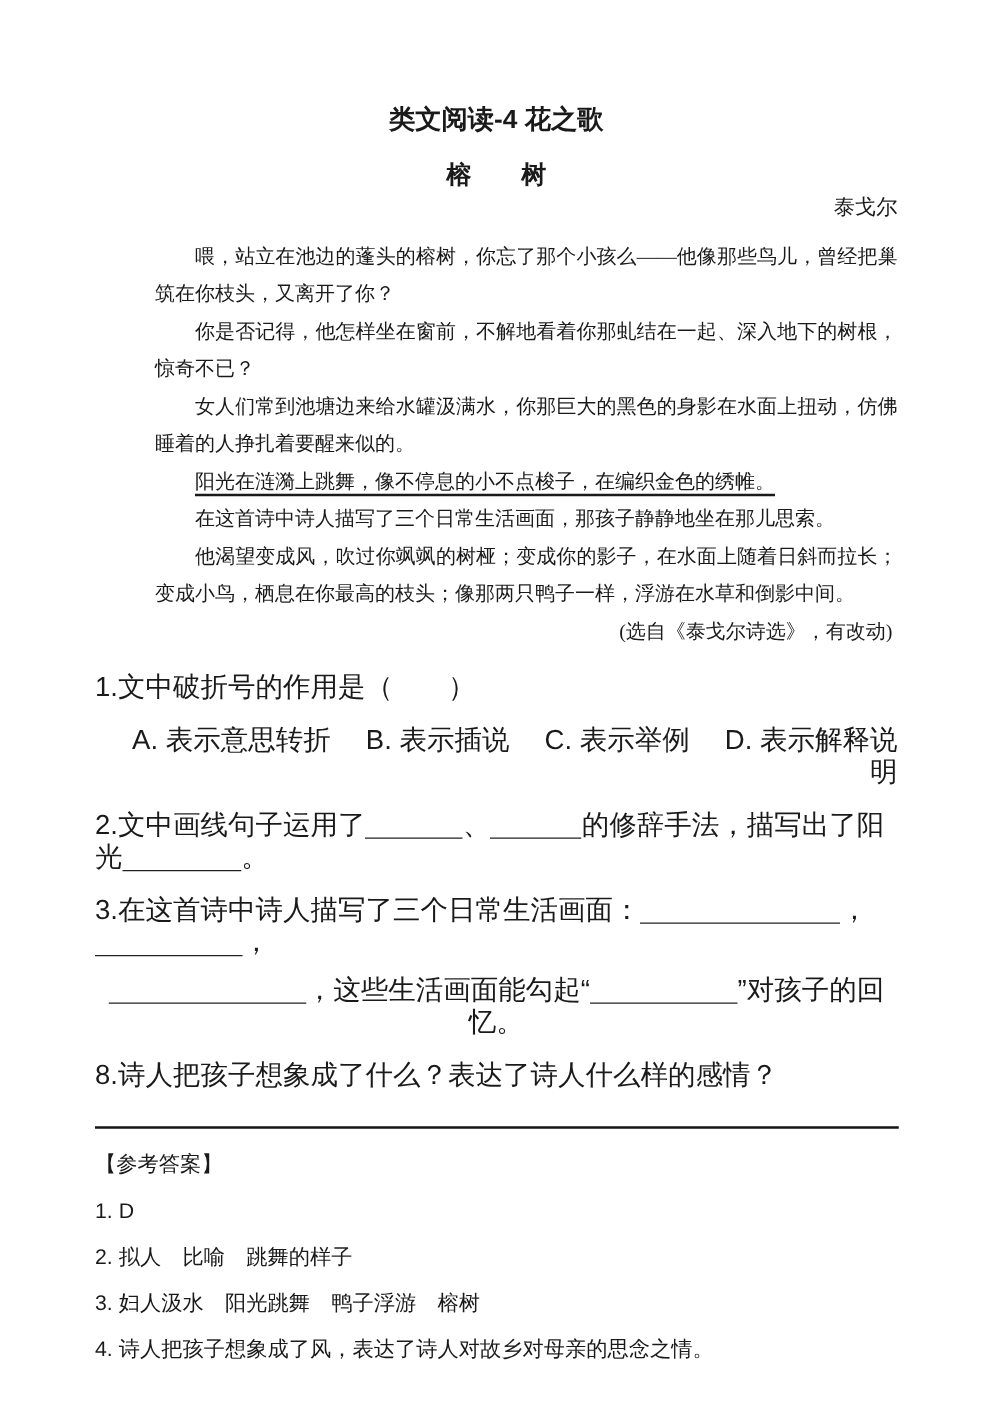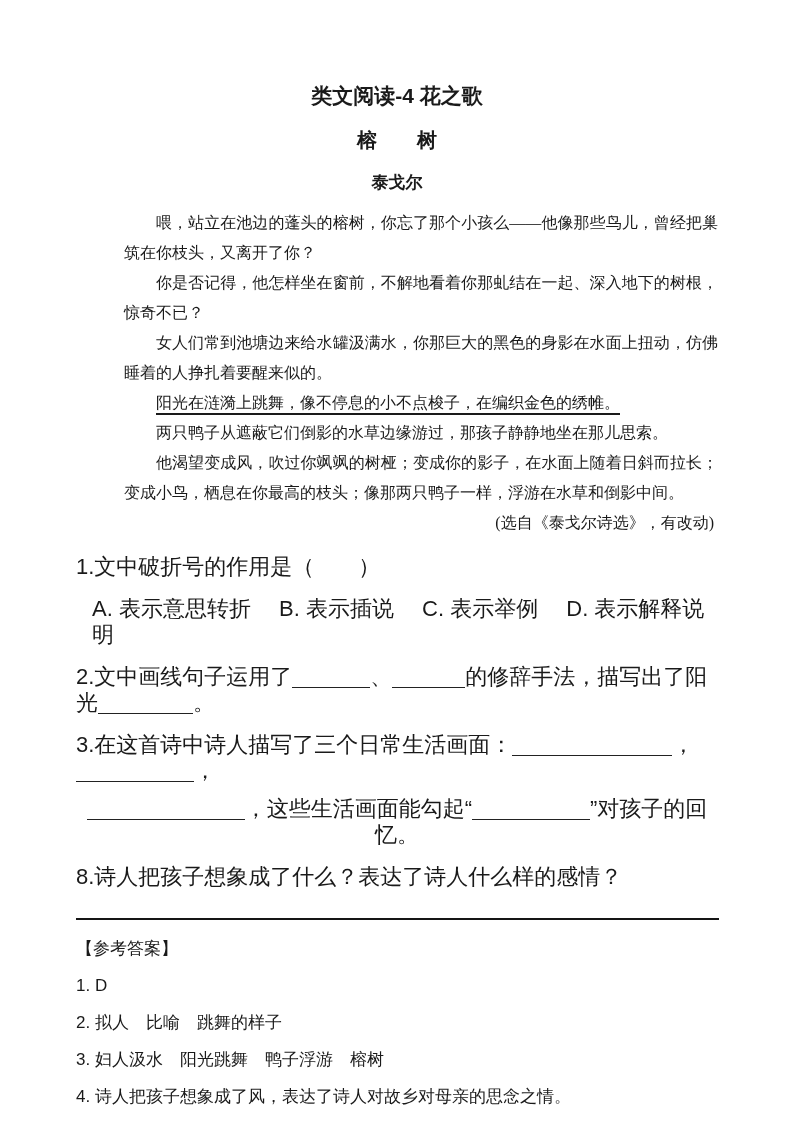--- a/index.html
+++ b/index.html
@@ -27,25 +27,25 @@
     font-family: "Liberation Sans", sans-serif;
   }
   .subtitle {
     margin: 20px 0 0 0;
     text-align: center;
     font-size: 20px;
     line-height: 24px;
     font-weight: bold;
   }
   .author {
-    margin-top: 20px;
-    text-align: center;
+    margin-top: 3px;
+    text-align: right;
     font-size: 17px;
     line-height: 22px;
-    font-weight: 700;
+    font-weight: 400;
   }
   .poem {
     margin-top: 14px;
     font-family: "Liberation Serif", serif;
     font-size: 16px;
     line-height: 30px;
     margin-left: 48px;
   }
   .poem p {
     margin: 0;
@@ -62,21 +62,21 @@
     text-indent: 0;
     padding-right: 4px;
   }
   .questions {
     margin-top: 16px;
     font-size: 22px;
     line-height: 26px;
   }
   .q { margin-top: 16px; }
   .q-line2 { margin-top: 12px; text-align: center; }
-  .options { padding-left: 16px; }
+  .options { padding-left: 16px; text-align: right; }
   .blank {
     display: inline-block;
     border-bottom: 1.5px solid #222222;
     height: 16px;
     vertical-align: -4px;
   }
   .divider {
     border: none;
     border-top: 2px solid #151515;
     margin: 28px 0 0 0;
@@ -97,21 +97,21 @@
 
   <h1 class="title">类文阅读-4 花之歌</h1>
   <h2 class="subtitle">榕　　树</h2>
   <div class="author">泰戈尔</div>
 
   <div class="poem">
     <p>喂，站立在池边的蓬头的榕树，你忘了那个小孩么——他像那些鸟儿，曾经把巢筑在你枝头，又离开了你？</p>
     <p>你是否记得，他怎样坐在窗前，不解地看着你那虬结在一起、深入地下的树根，惊奇不已？</p>
     <p>女人们常到池塘边来给水罐汲满水，你那巨大的黑色的身影在水面上扭动，仿佛睡着的人挣扎着要醒来似的。</p>
     <p class="underlined">阳光在涟漪上跳舞，像不停息的小不点梭子，在编织金色的绣帷。</p>
-    <p>两只鸭子从遮蔽它们倒影的水草边缘游过，那孩子静静地坐在那儿思索。</p>
+    <p>在这首诗中诗人描写了三个日常生活画面，那孩子静静地坐在那儿思索。</p>
     <p>他渴望变成风，吹过你飒飒的树桠；变成你的影子，在水面上随着日斜而拉长；变成小鸟，栖息在你最高的枝头；像那两只鸭子一样，浮游在水草和倒影中间。</p>
     <p class="attribution">(选自《泰戈尔诗选》，有改动)</p>
   </div>
 
   <div class="questions">
 
     <div class="q">
       <span>1.文中破折号的作用是（　　）</span>
     </div>
 

